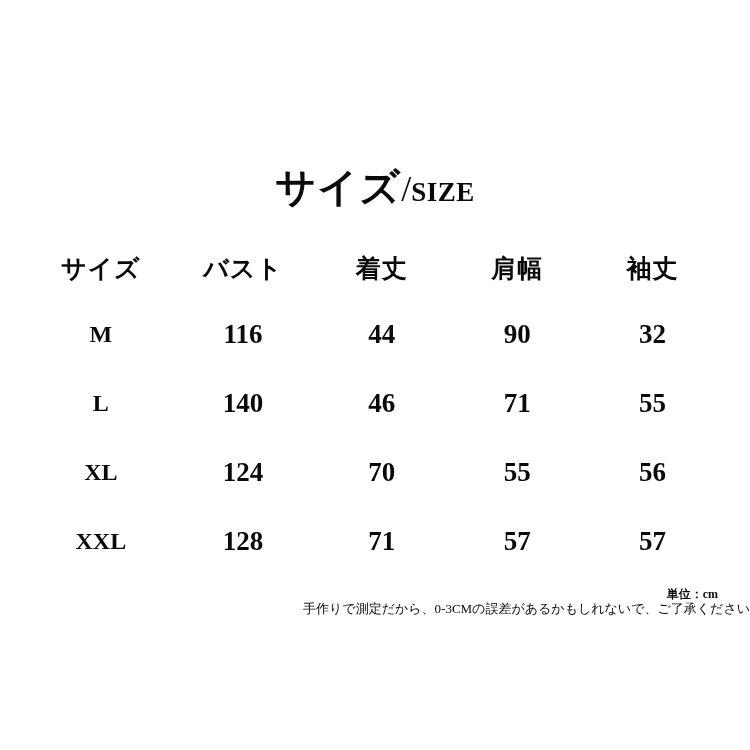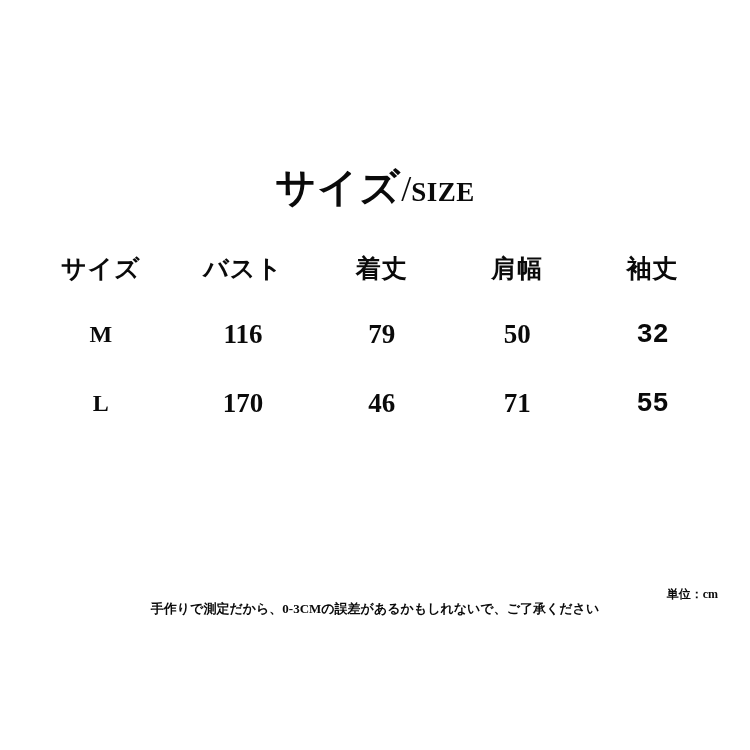--- a/index.html
+++ b/index.html
@@ -72,38 +72,38 @@
     height: 67px;
     vertical-align: middle;
   }
   .size-table td.size-label {
     font-size: 24px;
   }
   .col-0 { width: 21%; }
   .col-1 { width: 20%; }
   .col-2 { width: 20%; }
   .col-3 { width: 19%; }
-  .col-4 { width: 20%; font-family: Liberation Mono, monospace; }
+  .col-4 { width: 20%; }
   .unit-note {
     position: absolute;
     top: 586px;
     right: 32px;
     font-size: 12px;
     font-weight: 700;
     color: #0a0a0a;
     white-space: nowrap;
   }
   .footer-note {
     position: absolute;
     top: 600px;
     left: 0;
     width: 750px;
-    text-align: center;
+    text-align: right;
     font-size: 13px;
-    font-weight: 700;
+    font-weight: 400;
     color: #0a0a0a;
     letter-spacing: 0px;
     white-space: nowrap;
   }
 </style>
 </head>
 <body>
 
 <div class="page">
 
@@ -118,30 +118,44 @@
         <th class="col-1">バスト</th>
         <th class="col-2">着丈</th>
         <th class="col-3">肩幅</th>
         <th class="col-4">袖丈</th>
       </tr>
     </thead>
     <tbody>
       <tr>
         <td class="size-label col-0">M</td>
         <td class="col-1">116</td>
-        <td class="col-2">79</td>
-        <td class="col-3">50</td>
+        <td class="col-2">44</td>
+        <td class="col-3">90</td>
         <td class="col-4">32</td>
       </tr>
       <tr>
         <td class="size-label col-0">L</td>
-        <td class="col-1">170</td>
+        <td class="col-1">140</td>
         <td class="col-2">46</td>
         <td class="col-3">71</td>
         <td class="col-4">55</td>
+      </tr>
+      <tr>
+        <td class="size-label col-0">XL</td>
+        <td class="col-1">124</td>
+        <td class="col-2">70</td>
+        <td class="col-3">55</td>
+        <td class="col-4">56</td>
+      </tr>
+      <tr>
+        <td class="size-label col-0">XXL</td>
+        <td class="col-1">128</td>
+        <td class="col-2">71</td>
+        <td class="col-3">57</td>
+        <td class="col-4">57</td>
       </tr>
     </tbody>
   </table>
 
   <div class="unit-note">単位：cm</div>
 
   <div class="footer-note">手作りで測定だから、0-3CMの誤差があるかもしれないで、ご了承ください</div>
 
 </div>
 

